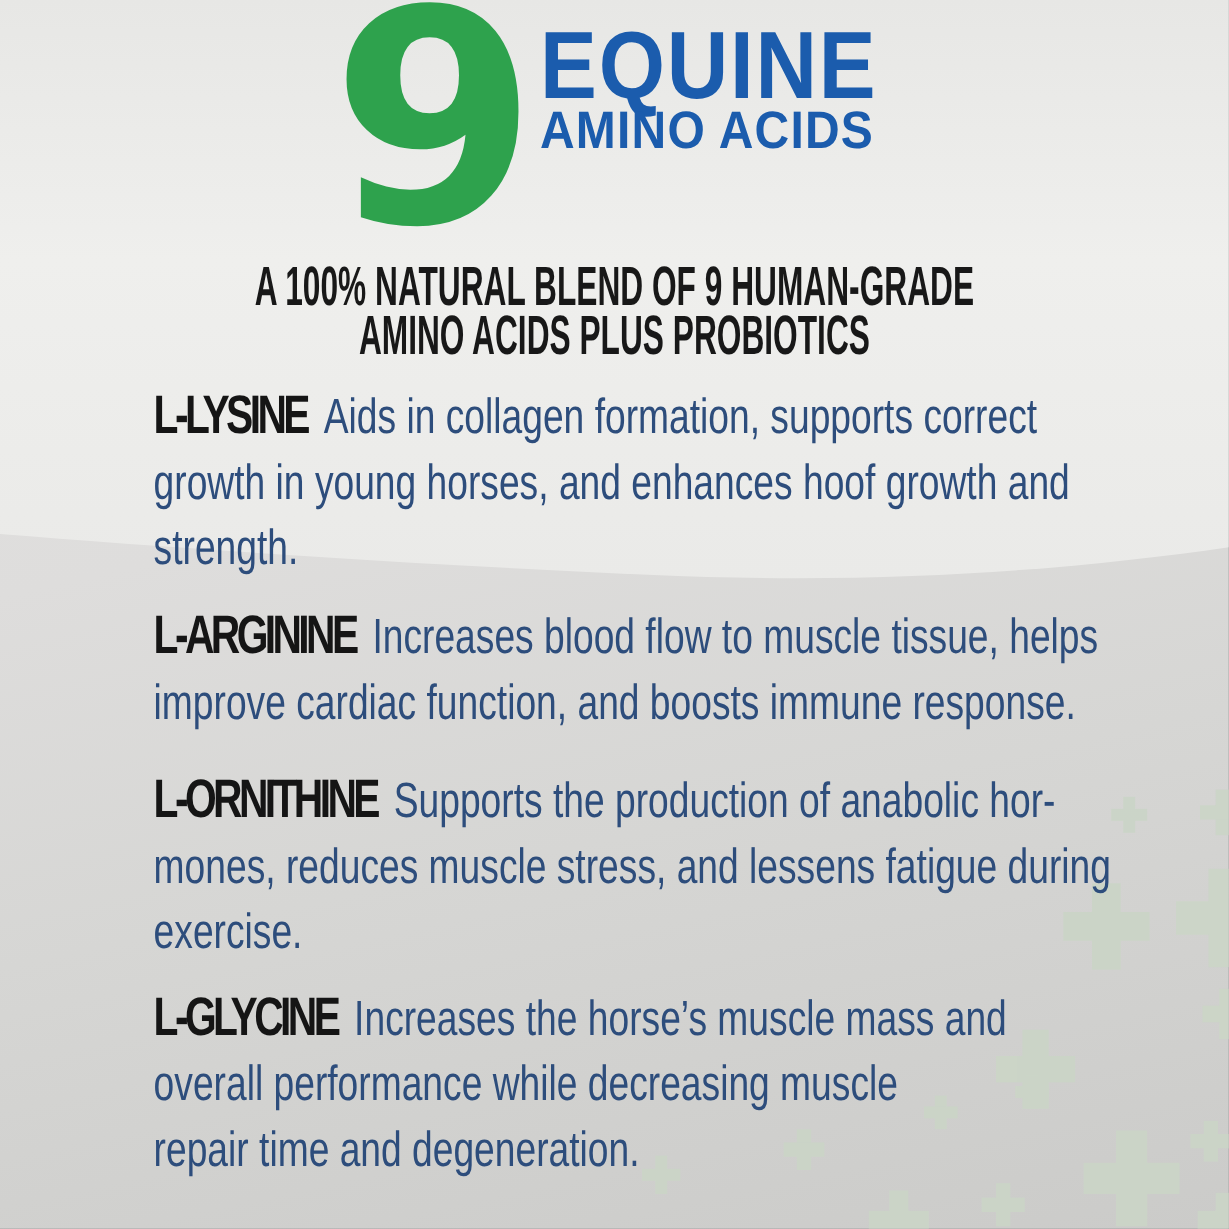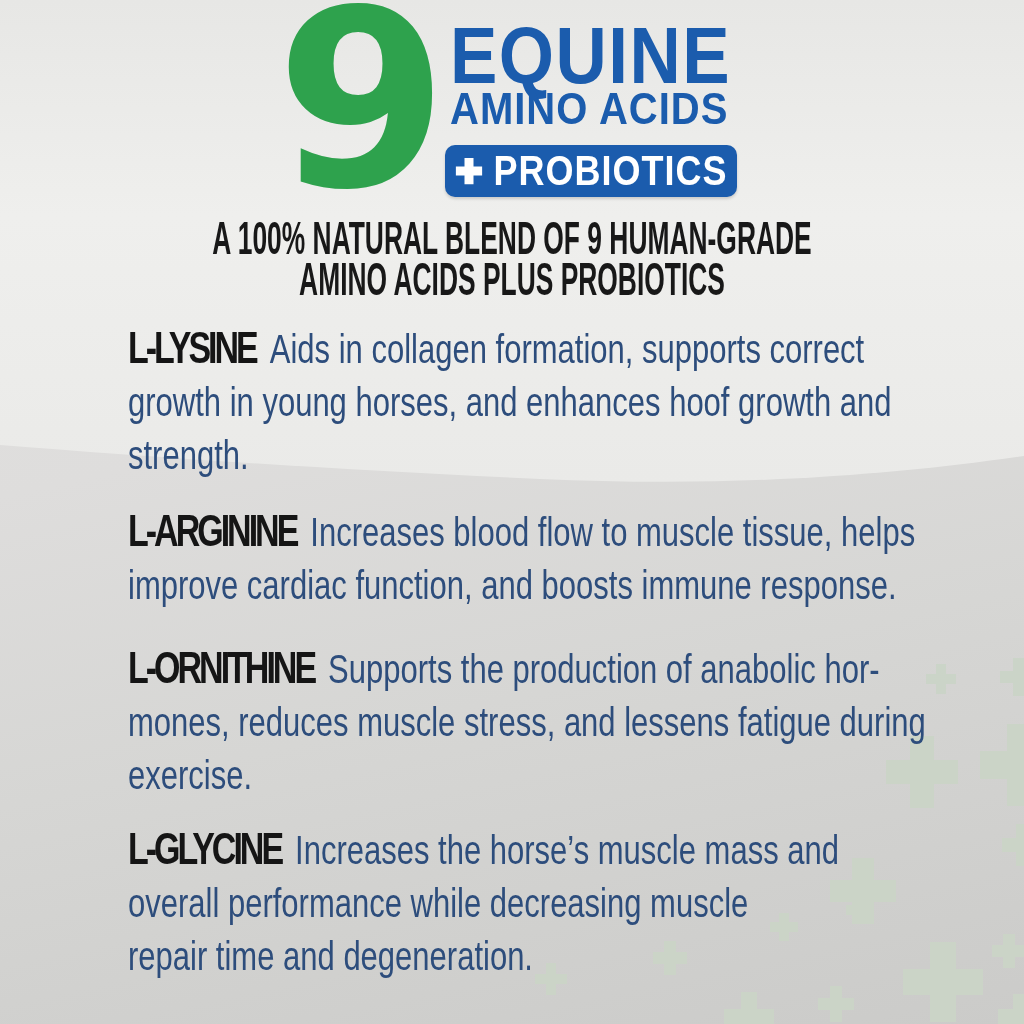--- a/index.html
+++ b/index.html
@@ -119,26 +119,20 @@
     <div class="plus" style="left:535px;top:963px;width:32px;height:32px;"></div>
     <div class="plus" style="left:653px;top:941px;width:34px;height:34px;"></div>
     <div class="plus" style="left:770px;top:913px;width:28px;height:28px;"></div>
     <div class="plus" style="left:724px;top:992px;width:50px;height:50px;"></div>
     <div class="plus" style="left:846px;top:896px;width:28px;height:28px;"></div>
   </div>
 
   <div class="nine">9</div>
   <div class="equine">EQUINE</div>
   <div class="amino">AMINO ACIDS</div>
-  <div class="badge">
-    <svg class="badge-plus" viewBox="0 0 24 24" aria-hidden="true">
-      <path d="M8.4 1.5h7.2v6.9h6.9v7.2h-6.9v6.9H8.4v-6.9H1.5V8.4h6.9z" fill="#FFFFFF"></path>
-    </svg>
-    <span class="badge-label">PROBIOTICS</span>
-  </div>
 
   <div class="headline">A 100% NATURAL BLEND OF 9 HUMAN-GRADE
 AMINO ACIDS PLUS PROBIOTICS</div>
 
   <section class="item s0"><span class="h">L-LYSINE</span><span class="d">Aids in collagen formation, supports correct
 growth in young horses, and enhances hoof growth and
 strength.</span></section>
 
   <section class="item s1"><span class="h">L-ARGININE</span><span class="d">Increases blood flow to muscle tissue, helps
 improve cardiac function, and boosts immune response.</span></section>

